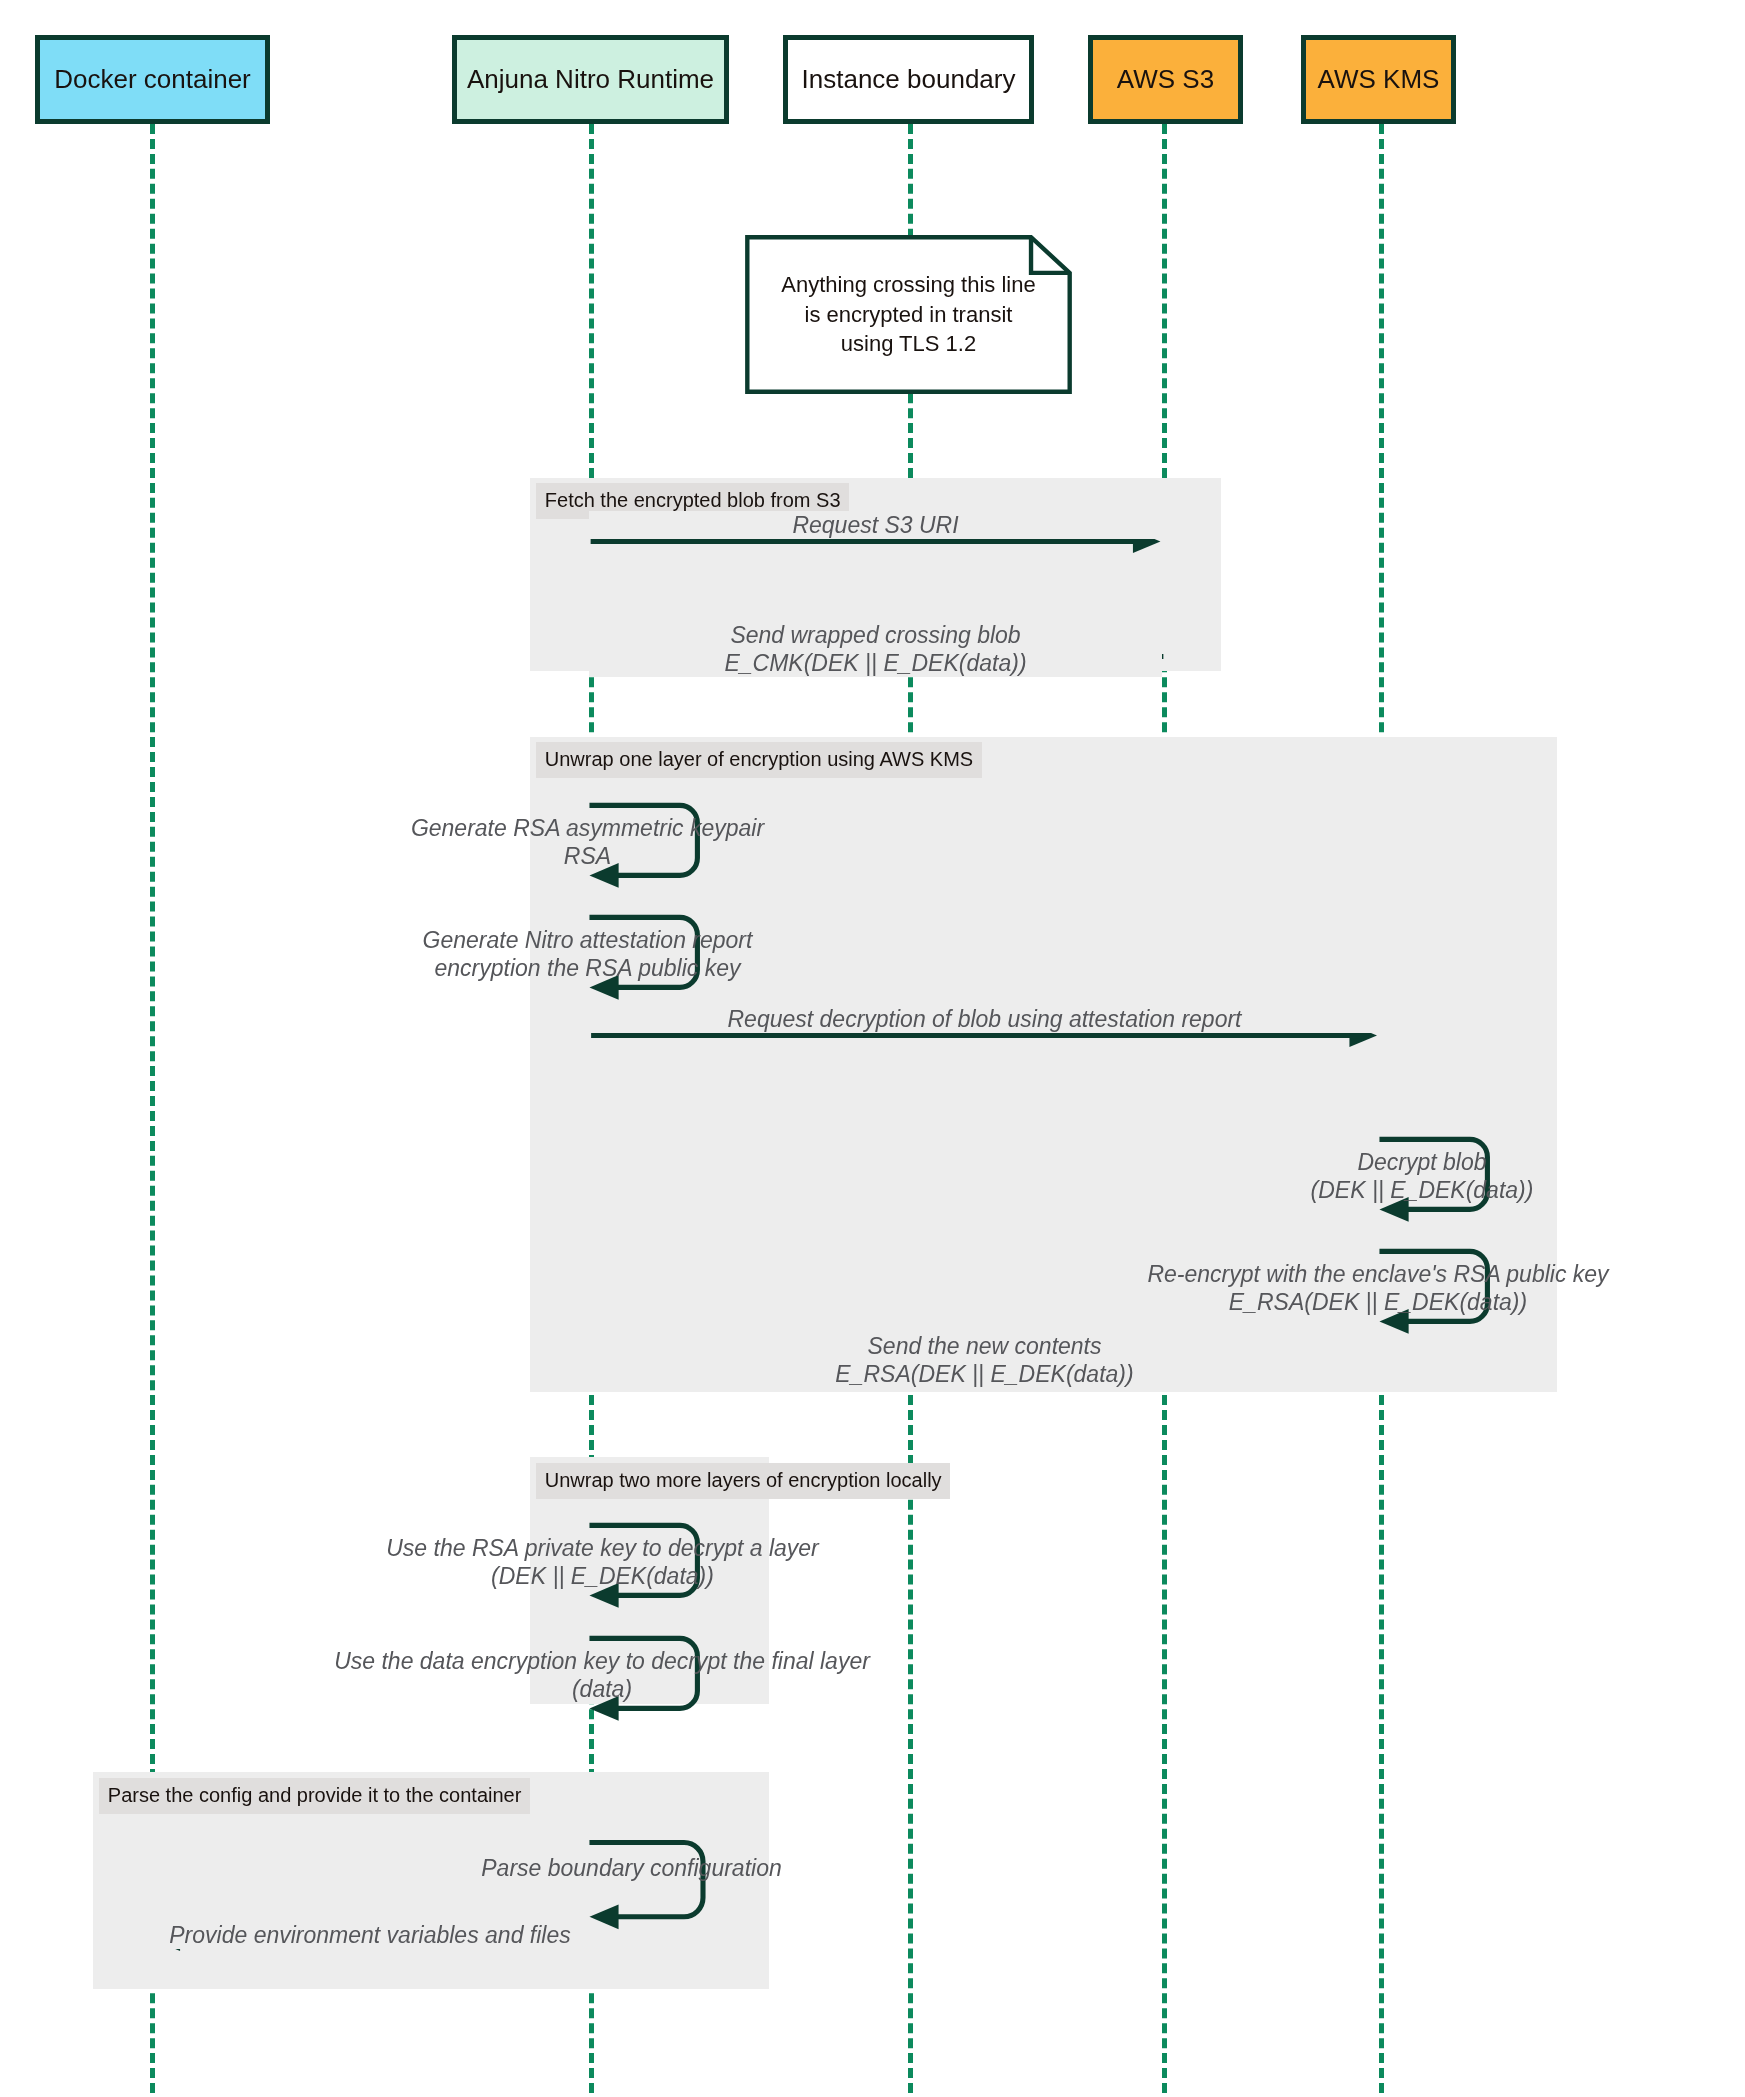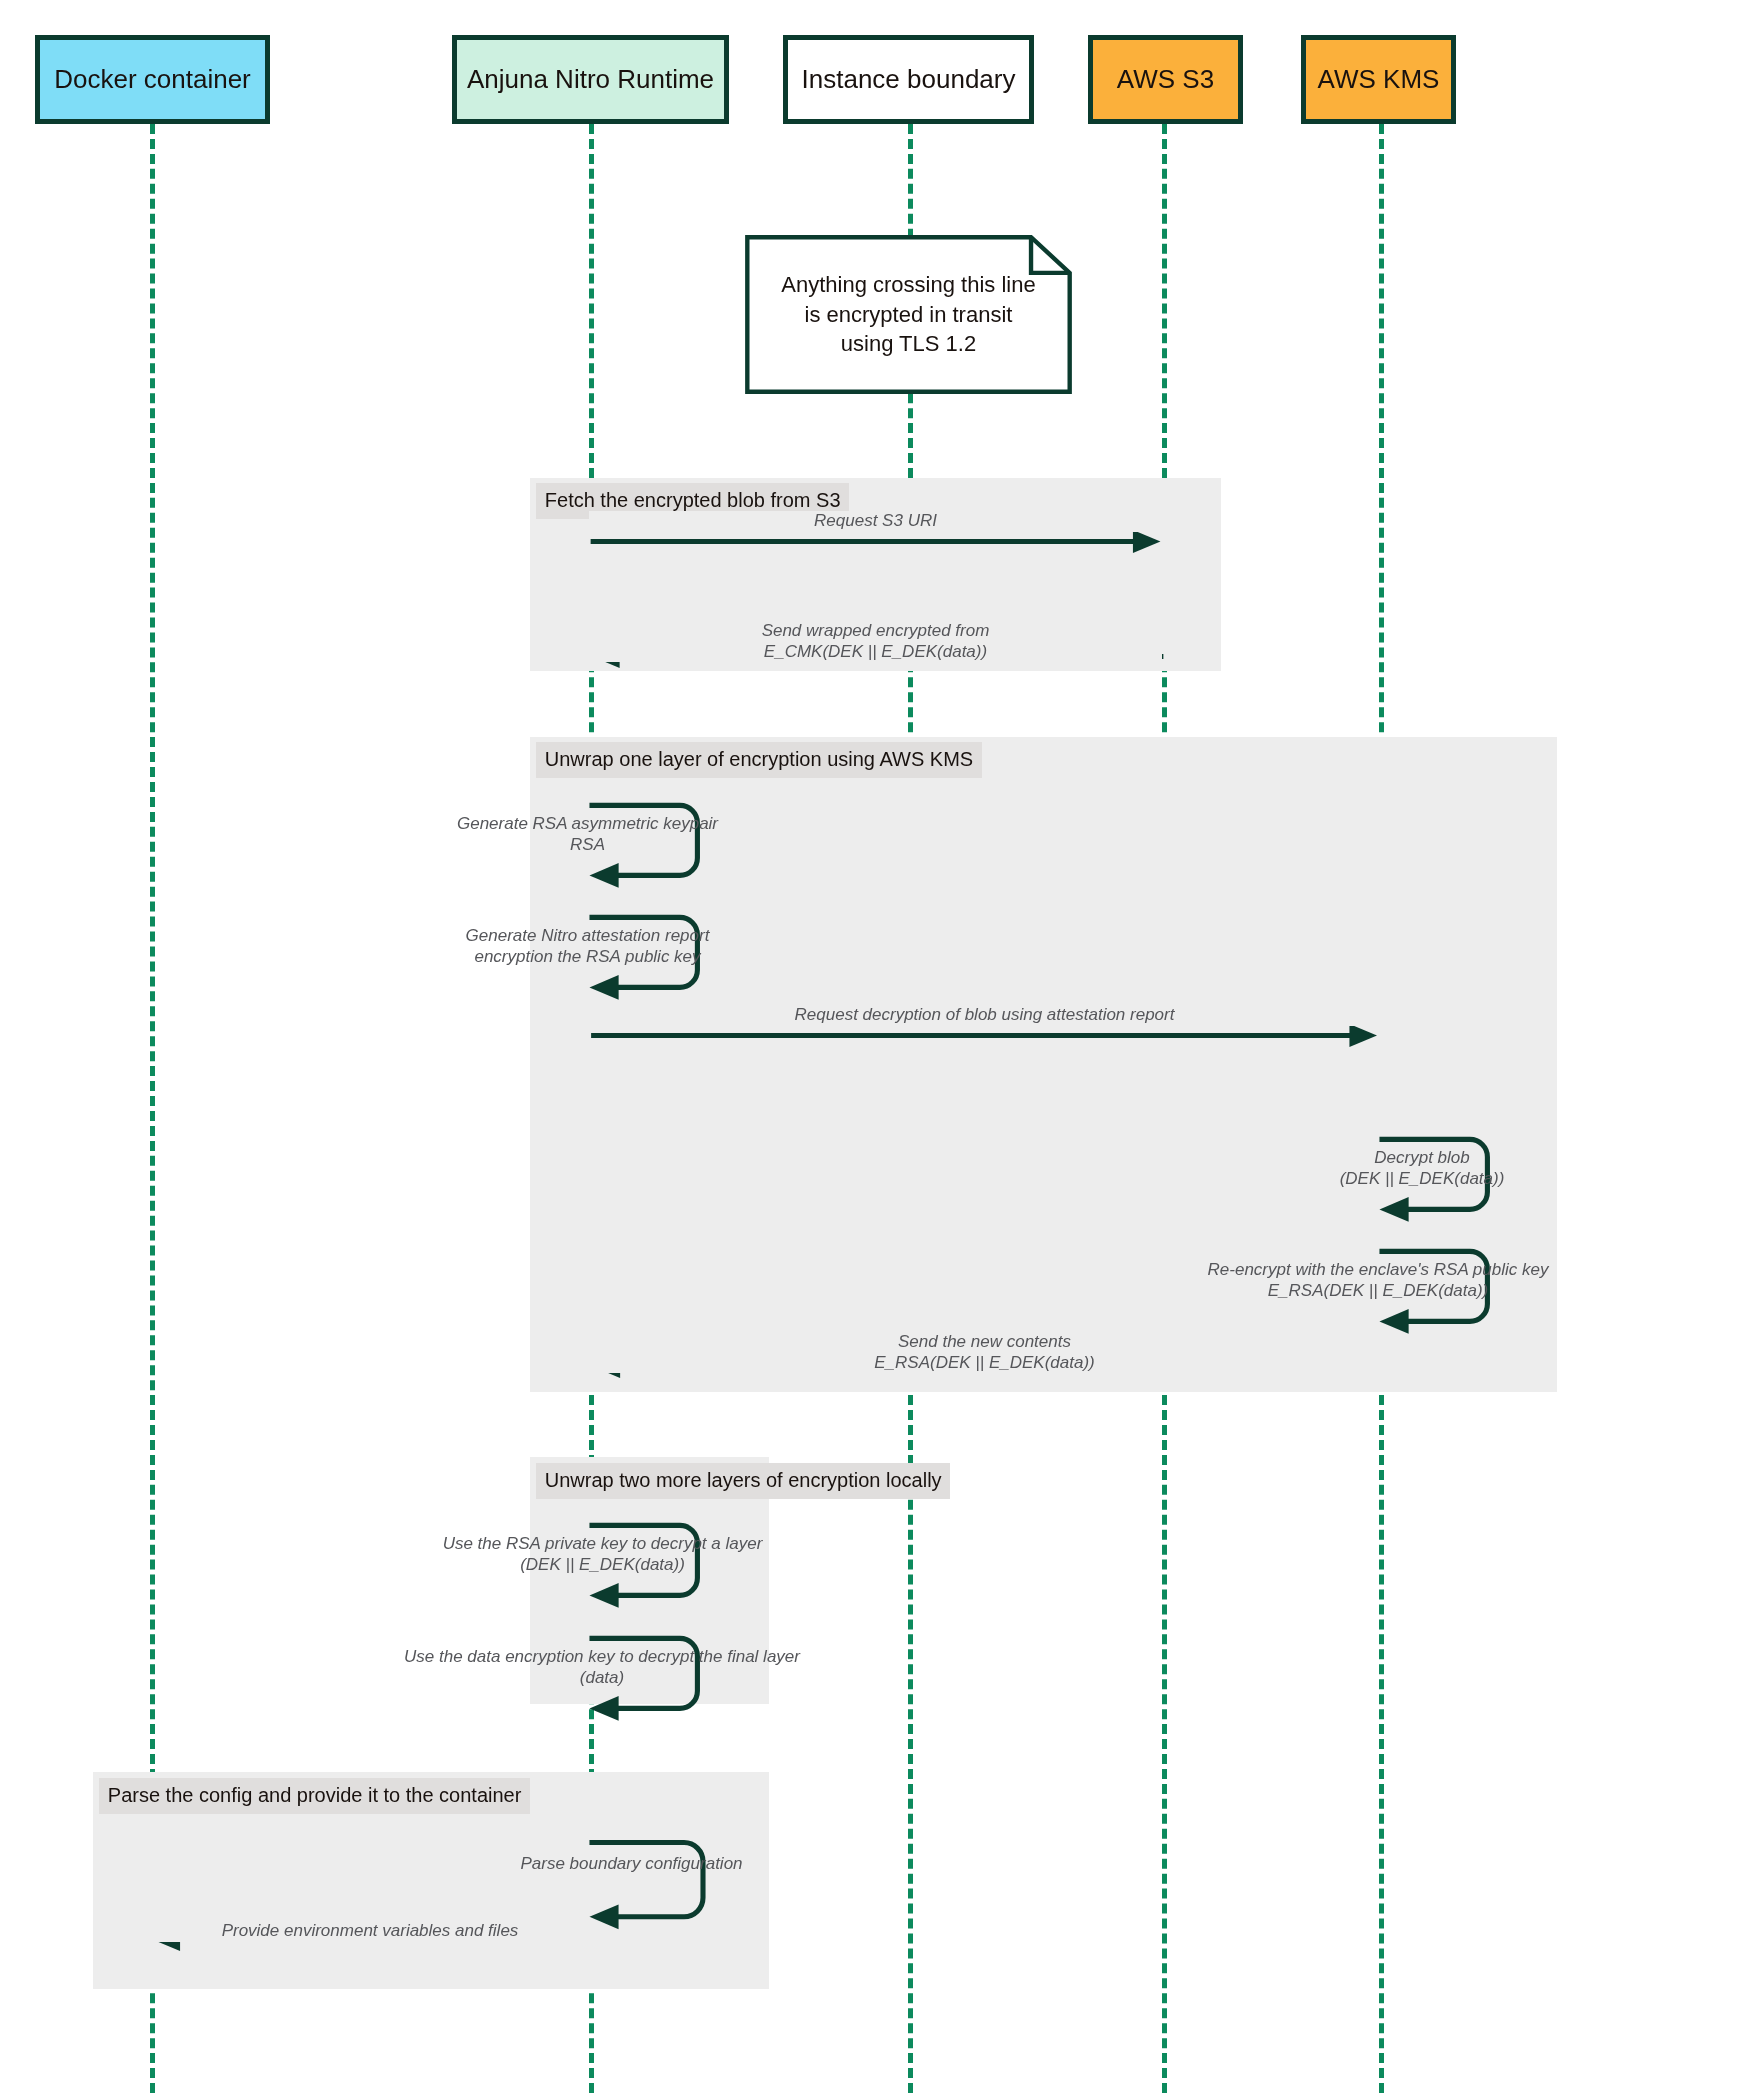--- a/index.html
+++ b/index.html
@@ -40,21 +40,21 @@
     text-align:center;color:#19120f;font-size:22px;line-height:1.35;
   }
   .note svg{position:absolute;left:0;top:0;}
   .note .note-text{position:relative;z-index:2;padding:0 19px;}
 
   
   .msg{position:absolute;}
   .msg svg{display:block;overflow:visible;}
   .msg-label{
     position:absolute;color:#55565a;font-style:italic;
-    font-size:17px;line-height:1.22;text-align:center;white-space:nowrap;
+    font-size:23px;line-height:1.22;text-align:center;white-space:nowrap;
   }
   .msg-label.bg{background:#ededed;}
 </style>
 </head>
 <body>
 
 <div id="canvas">
 
   <div class="lifeline" style="left:150px;  top:124px; height:1969px;"></div>
   <div class="lifeline" style="left:589px;  top:124px; height:1969px;"></div>
@@ -114,21 +114,21 @@
     <div>Request S3 URI</div>
   </div>
 
   <div class="msg" style="left:589px; top:642px;">
     <svg width="576" height="29" viewBox="0 0 790 40">
       <line x1="28" y1="20" x2="790" y2="20" stroke="#0b3b2e" stroke-width="7"></line>
       <polygon points="2,20 40,4 40,36" fill="#0b3b2e"></polygon>
     </svg>
   </div>
   <div class="msg-label bg" style="left:589px; top:621px; width:573px;">
-    <div>Send wrapped encrypted from</div>
+    <div>Send wrapped crossing blob</div>
     <div>E_CMK(DEK || E_DEK(data))</div>
   </div>
 
   <div class="msg" style="left:588px; top:801px;">
     <svg width="124" height="89" viewBox="0 0 170 122">
       <path d="M2,6 H126 A24,24 0 0 1 150,30 V78 A24,24 0 0 1 126,102 H36" fill="none" stroke="#0b3b2e" stroke-width="7" stroke-linecap="butt"></path>
       <polygon points="2,102 42,85 42,119" fill="#0b3b2e"></polygon>
     </svg>
   </div>
   <div class="msg-label" style="left:296px; top:814px; width:583px;">

